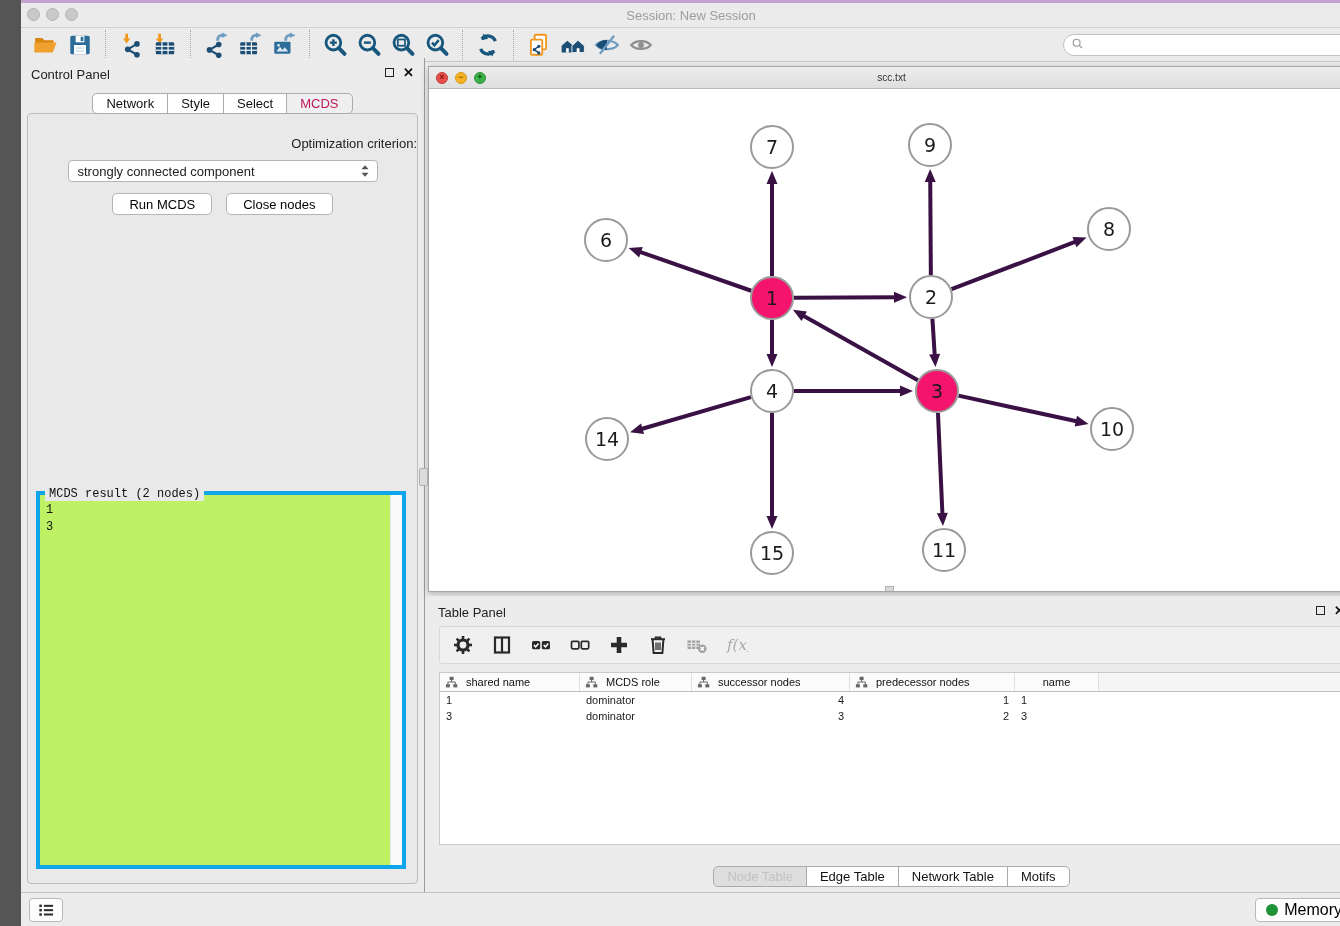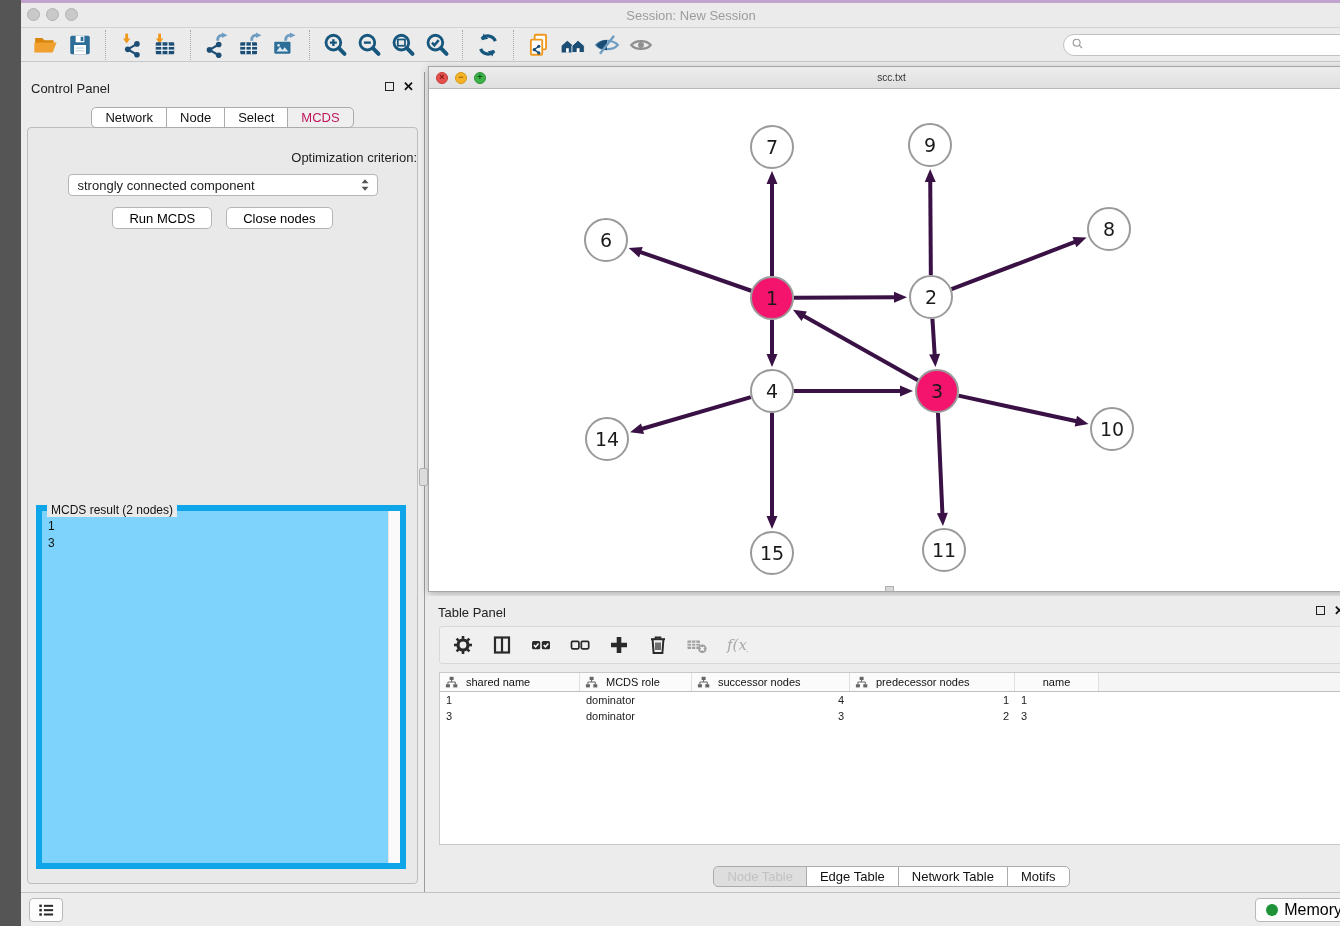--- a/index.html
+++ b/index.html
@@ -18,43 +18,43 @@
              border-bottom:1px solid #C6C6C6; display:flex; align-items:center; padding-left:8px; }
   .tbtn { width:34px; height:30px; display:flex; align-items:center; justify-content:center;
           background:none; border:none; cursor:default; flex:0 0 auto; }
   .tbtn svg { width:26px; height:26px; }
   .tsep { width:1px; height:30px; border-left:1px dotted #A9A9A9; margin:0 8px; flex:0 0 auto; }
   .tspacer { flex:1; }
   .search { width:288px; height:22px; margin-right:10px; background:#fff; border:1px solid #C2C2C2;
             border-radius:12px; display:flex; align-items:center; padding-left:7px; gap:5px; }
   .search input { border:none; outline:none; flex:1; font-size:12px; background:transparent; height:18px; }
   
-  .control-panel { position:absolute; left:0; top:72px; width:404px; bottom:34px; background:#ECECEC;
+  .control-panel { position:absolute; left:0; top:58px; width:404px; bottom:34px; background:#ECECEC;
                    border-right:1px solid #9B9B9B; }
   .panel-title { position:absolute; left:10px; top:9px; font-size:13px; color:#222; }
   .panel-controls { position:absolute; right:10px; top:8px; display:flex; gap:9px; align-items:center; }
   .float-box { width:9px; height:9px; border:1.5px solid #222; }
   .close-x { font-size:13px; font-weight:bold; color:#111; line-height:1; }
   .cp-tabs { position:absolute; top:35px; left:0; right:0; display:flex; justify-content:center; z-index:2; }
   .tab { height:21px; padding:2px 13px 0; background:#fff; border:1px solid #ABABAB; margin-left:-1px;
          font-size:13px; color:#111; }
   .tab:first-child { border-radius:5px 0 0 5px; margin-left:0; }
   .tab:last-child { border-radius:0 5px 5px 0; }
   .tab.selected { background:#EFEFEF; color:#be185d; }
   .cp-content { position:absolute; left:6px; right:6px; top:55px; bottom:8px; background:#E9E9E9;
                 border:1px solid #BDBDBD; border-radius:4px; }
   .opt-label { text-align:right; margin-top:22px; font-size:13px; }
   .criterion { width:310px; height:22px; margin:9px auto 0; background:#fff; border:1px solid #B5B5B5;
                border-radius:4px; display:flex; align-items:center; padding:0 6px 0 9px; font-size:13px; }
   .criterion .lbl { flex:1; }
   .cp-buttons { display:flex; justify-content:center; gap:14px; margin-top:11px; }
   .cp-buttons button { height:22px; padding:0 16px; background:#fff; border:1px solid #B5B5B5;
                        border-radius:5px; font-size:13px; font-family:inherit; }
-  .result-group { position:absolute; left:8px; right:11px; top:377px; bottom:14px; background:#7dd3fc;
-                  border:6px solid #0ea5e9; }
+  .result-group { position:absolute; left:8px; right:11px; top:377px; bottom:14px; background:#bef264;
+                  border:4px solid #0ea5e9;font-family:Liberation Mono, monospace; }
   .result-label { position:absolute; top:-8px; left:5px; background:#E9E9E9; padding:0 4px; font-size:12px; color:#111; }
   .result-text { position:absolute; left:0; top:3px; right:14px; bottom:0; padding:4px 6px; font-size:12px;
                  line-height:17px; white-space:pre; color:#111; }
   .result-scroll { position:absolute; right:0; top:0; bottom:0; width:12px; background:#FAFAFA;
                    border-left:1px solid #E6E6E6; }
   .v-grip { position:absolute; left:398px; top:468px; width:9px; height:18px; background:#DCDCDC;
             border:1px solid #AFAFAF; border-radius:2px; z-index:3; }
   
   .net-window { position:absolute; left:407px; top:66px; width:927px; height:526px; background:#fff;
                 border:1px solid #A6A6A6; box-shadow:0 2px 7px rgba(0,0,0,0.25); }
@@ -306,21 +306,21 @@
     </div>
 
   <div class="control-panel">
     <div class="panel-title">Control Panel</div>
     <div class="panel-controls">
       <div class="float-box"></div>
       <div class="close-x">✕</div>
     </div>
     <div class="cp-tabs" id="cp-tabs">
         <div class="tab">Network</div>
-        <div class="tab">Node</div>
+        <div class="tab">Style</div>
         <div class="tab">Select</div>
         <div class="tab selected">MCDS</div>
       </div>
     <div class="cp-content">
       <div class="opt-label">Optimization criterion:</div>
       <div class="criterion">
         <span class="lbl">strongly connected component</span>
         <svg width="12" height="16" viewBox="0 0 12 16">
           <path d="M2.5 6.2 L6 2.2 L9.5 6.2 Z" fill="#555"></path>
             <path d="M2.5 9.8 L6 13.8 L9.5 9.8 Z" fill="#555"></path>

